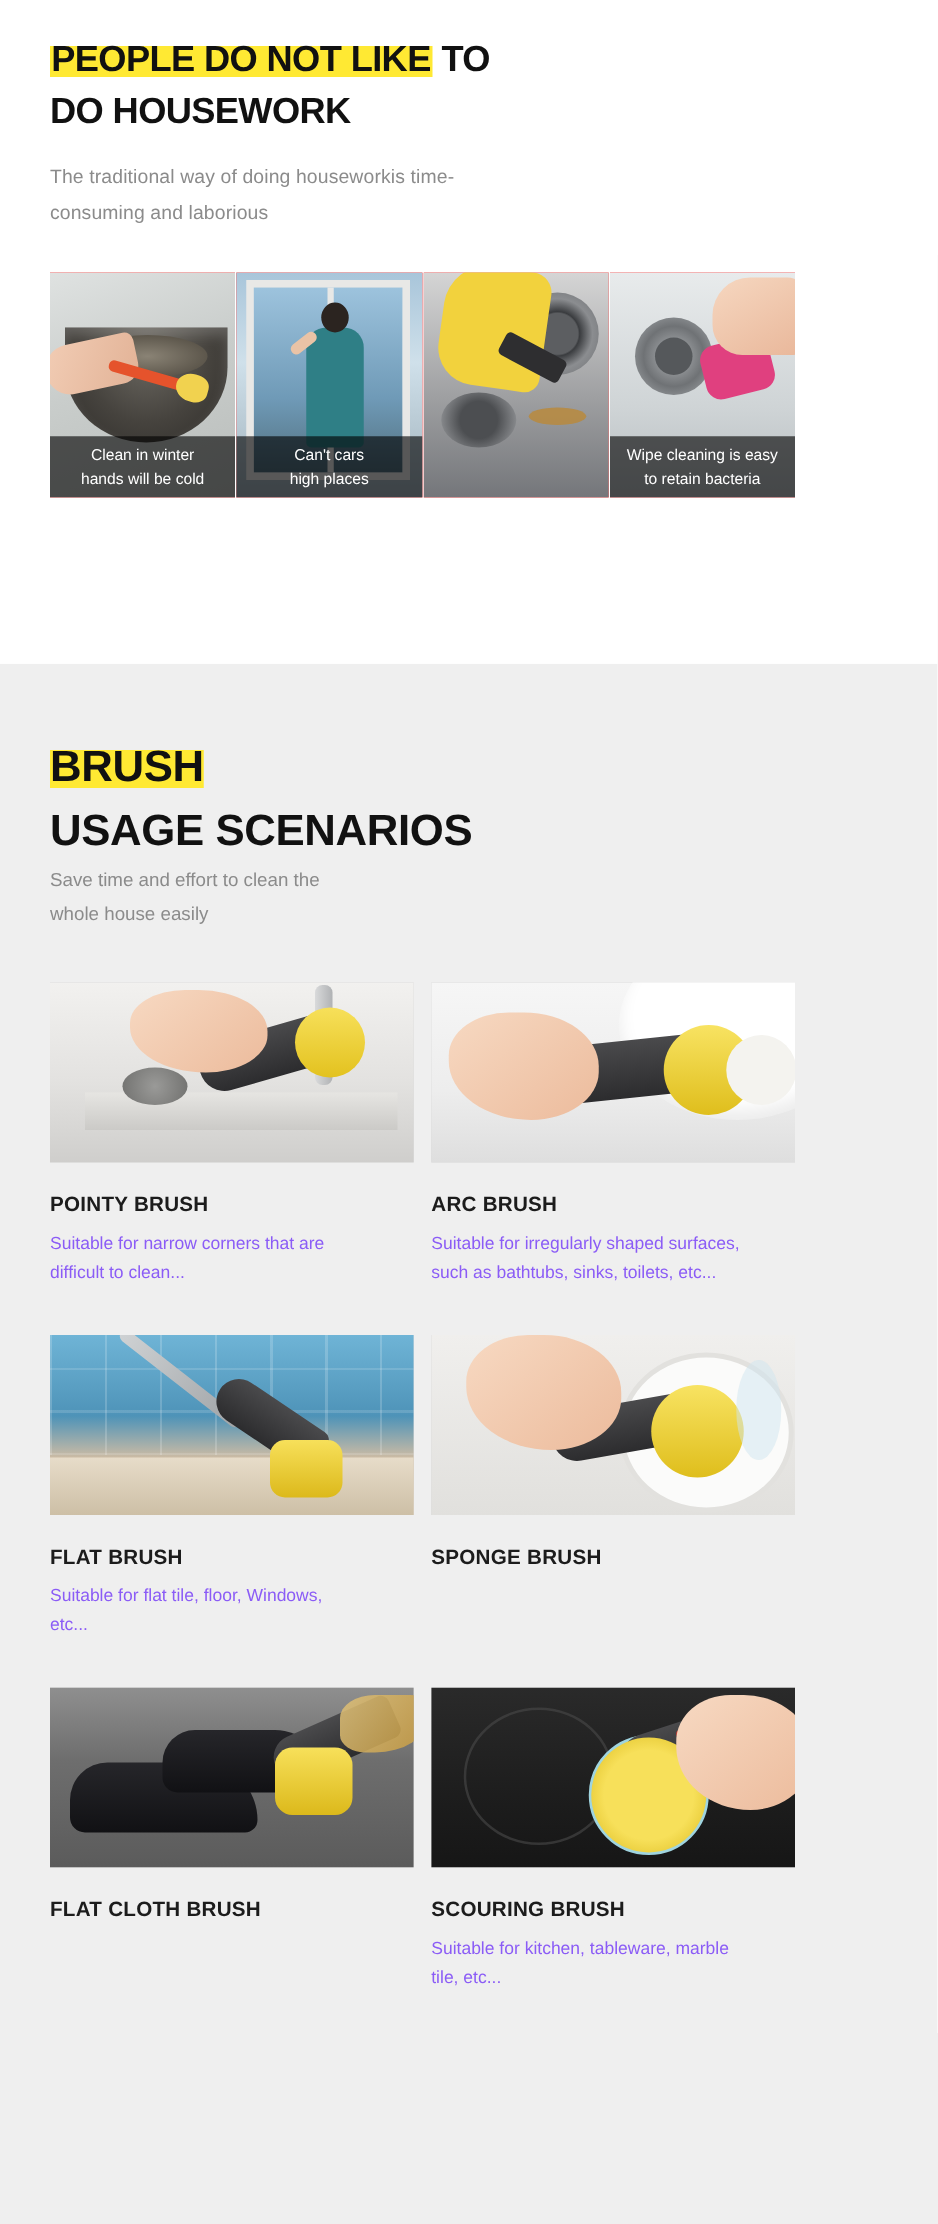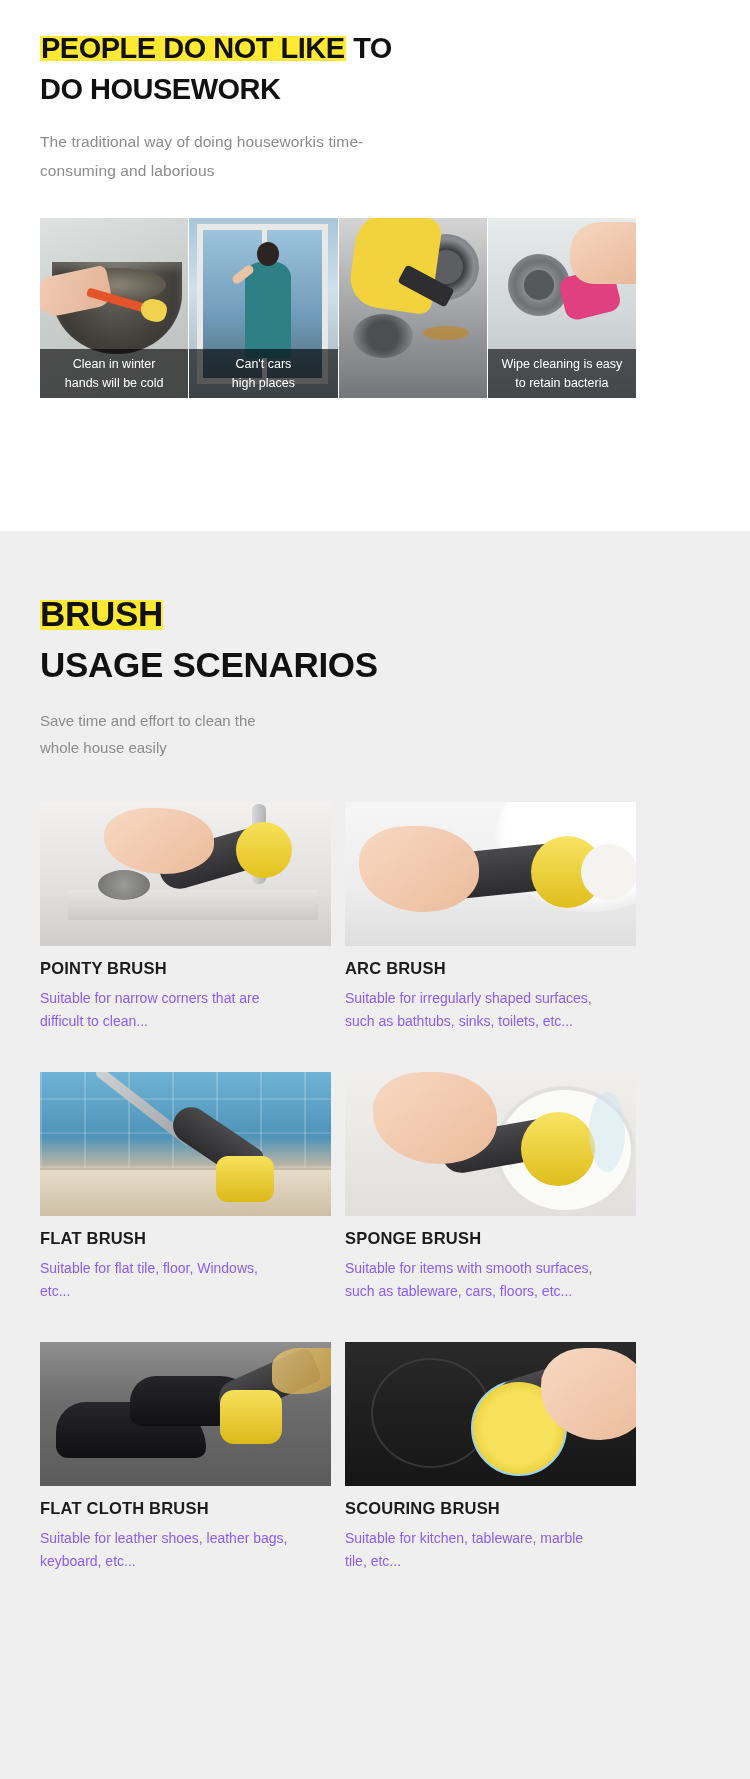--- a/index.html
+++ b/index.html
@@ -122,42 +122,41 @@
     font-size: 35px;
     font-weight: bold;
     line-height: 1.45;
     color: #111;
     letter-spacing: -0.3px;
   }
   .h2 .mark {
     background: linear-gradient(to bottom, transparent 16%, #ffe933 16%, #ffe933 93%, transparent 93%);
   }
   .sub2 {
-    margin-top: 16px;
     font-size: 15px;
     line-height: 1.85;
     color: #8b8b8b;
     max-width: 330px;
   }
   .grid {
     margin-top: 40px;
     display: grid;
     grid-template-columns: 291px 291px;
     column-gap: 14px;
     row-gap: 39px;
   }
   .tile-img {
     width: 291px;
     height: 144px;
     position: relative;
     overflow: hidden;
     background: #d8d8d8;
   }
   .tile-title {
-    margin-top: 13px;
+    margin-top: 25px;
     font-size: 16.5px;
     font-weight: bold;
     color: #1c1c1c;
     letter-spacing: .2px;
   }
   .tile-desc {
     margin-top: 9px;
     font-size: 14px;
     line-height: 1.65;
     color: #8b5cf6;
@@ -336,40 +335,32 @@
       <div class="tile-img">
         <div class="t-bg-d"></div>
         <div style="position:absolute;left:150px;top:14px;width:140px;height:128px;border-radius:50%;border:4px solid #e2e1de;background:#fbfbfa;"></div>
         <div class="tool-body" style="left:96px;top:54px;width:118px;height:40px;transform:rotate(-10deg);"></div>
         <div style="position:absolute;left:120px;top:58px;width:6px;height:6px;border-radius:50%;background:#e23b2e;"></div>
         <div class="tool-head" style="left:176px;top:40px;width:74px;height:74px;background:linear-gradient(180deg,#f8e362,#dfbe1c);"></div>
         <div class="water" style="left:244px;top:20px;width:36px;height:80px;opacity:.5;"></div>
         <div class="hand-blob" style="left:28px;top:0px;width:124px;height:92px;"></div>
       </div>
       <h3 class="tile-title">SPONGE BRUSH</h3>
-      <p class="tile-desc">
-        <span>Suitable for items with smooth surfaces,</span><br>
-        <span>such as tableware, cars, floors, etc...</span>
-      </p>
     </article>
 
     <article>
       <div class="tile-img">
         <div class="t-bg-e"></div>
         <div class="shoe" style="left:16px;top:60px;width:150px;height:56px;"></div>
         <div class="shoe" style="left:90px;top:34px;width:130px;height:50px;border-radius:26px 40px 10px 12px;"></div>
         <div class="tool-body" style="left:176px;top:24px;width:104px;height:36px;transform:rotate(-24deg);"></div>
         <div class="tool-head" style="left:180px;top:48px;width:62px;height:54px;border-radius:14px;background:linear-gradient(180deg,#f7e05a,#dcb91b);"></div>
         <div style="position:absolute;left:232px;top:6px;width:70px;height:46px;background:linear-gradient(120deg,#e0c27a,#c79a3e);border-radius:40% 20% 60% 30%;opacity:.85;"></div>
       </div>
       <h3 class="tile-title">FLAT CLOTH BRUSH</h3>
-      <p class="tile-desc">
-        <span>Suitable for leather shoes, leather bags,</span><br>
-        <span>keyboard, etc...</span>
-      </p>
     </article>
 
     <article>
       <div class="tile-img">
         <div class="t-bg-f"></div>
         <div style="position:absolute;left:26px;top:16px;width:120px;height:110px;border-radius:50%;border:2px solid #4a4a4a;opacity:.6;"></div>
         <div class="yellow-ring" style="left:126px;top:38px;width:96px;height:96px;border-color:#9fd4df;"></div>
         <div class="tool-body" style="left:150px;top:26px;width:112px;height:40px;transform:rotate(-18deg);"></div>
         <div class="tool-head" style="left:128px;top:40px;width:92px;height:92px;background:radial-gradient(circle,#f7e05a 55%,#d9b718 100%);"></div>
         <div style="position:absolute;left:196px;top:34px;width:6px;height:6px;border-radius:50%;background:#e23b2e;"></div>

